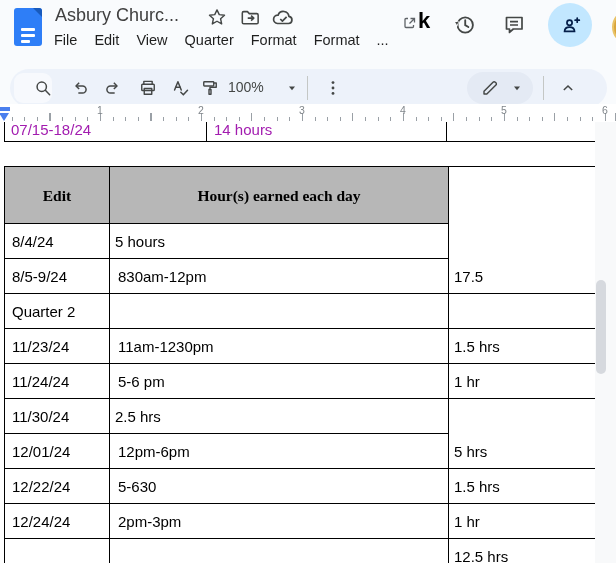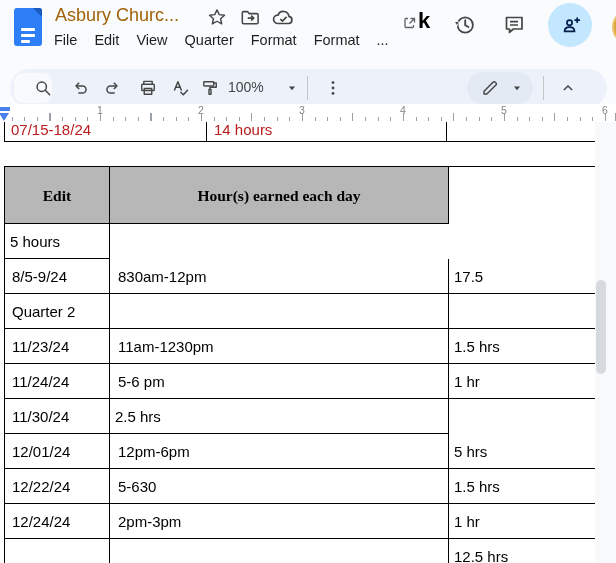--- a/index.html
+++ b/index.html
@@ -5,21 +5,21 @@
   html,body{margin:0;padding:0;}
   .screen{position:relative;width:616px;height:563px;overflow:hidden;background:#fff;
           font-family:"Liberation Sans","DejaVu Sans",sans-serif;-webkit-font-smoothing:antialiased;}
   
   .topchrome{position:absolute;left:0;top:0;width:616px;height:104px;background:#f9fbfd;}
   .docslogo{position:absolute;left:14px;top:8px;width:28px;height:38px;}
   .docslogo .body{position:absolute;inset:0;background:#2e7ef7;border-radius:3px;}
   .docslogo .fold{position:absolute;right:0;top:0;width:9px;height:9px;background:#185abc;border-radius:0 3px 0 0;
                   clip-path:polygon(0 0,100% 100%,100% 0);}
   .docslogo .ln{position:absolute;left:7px;height:3px;background:#fff;border-radius:1px;}
-  .title{position:absolute;left:55px;top:5px;font-size:18px;color:#a16207;white-space:nowrap;}
+  .title{position:absolute;left:55px;top:5px;font-size:18px;color:#404040;white-space:nowrap;}
   .tdocicons{position:absolute;top:7px;color:#444746;}
   .menubar{position:absolute;left:54px;top:29px;display:flex;gap:17px;font-size:14.5px;color:#1f1f1f;height:22px;align-items:center;}
   .menubar span{cursor:default;}
   .kext{position:absolute;left:404px;top:8px;width:34px;height:30px;}
   .kext .k{position:absolute;left:14px;top:0px;font-size:22px;font-weight:700;color:#000;}
   .circbtn{position:absolute;border-radius:50%;}
   .sharebtn{left:548px;top:3px;width:44px;height:44px;background:#c2e7ff;display:flex;align-items:center;justify-content:center;}
   .avatar{left:612px;top:9px;width:32px;height:32px;background:#d9a43b;border:2px solid #e9c368;}
   
   .toolbar{position:absolute;left:10px;top:69px;width:597px;height:38px;background:#edf2fa;border-radius:19px;}
@@ -39,21 +39,21 @@
   .ruler .num{position:absolute;top:0;width:12px;text-align:center;font-size:10.5px;color:#80868b;}
   .n1{left:94px;}.n2{left:195px;}.n3{left:296px;}.n4{left:397px;}.n5{left:498px;}.n6{left:599px;}
   .indent-rect{position:absolute;left:-1px;top:3px;width:11px;height:4px;background:#4a7fee;}
   .indent-tri{position:absolute;left:-1px;top:9px;width:0;height:0;border-left:5.5px solid transparent;
       border-right:5.5px solid transparent;border-top:8px solid #4a7fee;}
   
   .docview{position:absolute;left:0;top:122px;width:616px;height:441px;background:#fff;}
   .pageclip{position:absolute;left:0;top:0;width:595px;height:441px;overflow:hidden;}
   .partialrow{position:absolute;left:4px;top:0;width:644px;height:20px;display:grid;
       grid-template-columns:202px 240px 202px;border-left:1.5px solid #000;border-bottom:1.5px solid #000;box-sizing:border-box;}
-  .partialrow .pc{border-right:1.5px solid #000;overflow:hidden;font-size:15px;color:#b91c1c;}
+  .partialrow .pc{border-right:1.5px solid #000;overflow:hidden;font-size:15px;color:#a21caf;}
   .partialrow .pc div{margin-top:-1px;}
   .pc1{padding-left:6px;}.pc2{padding-left:7px;}.pc3{padding-left:7px;}
   .gtable{position:absolute;left:4px;top:44px;width:644px;border-left:1.5px solid #000;border-top:1.5px solid #000;box-sizing:border-box;}
   .trow{display:grid;grid-template-columns:105px 339px 200px;}
   .trow>div{border-right:1.5px solid #000;border-bottom:1.5px solid #000;box-sizing:border-box;
       display:flex;align-items:center;font-size:15px;color:#000;background:#fff;}
   .throw>div{height:57px;background:#b7b7b7;justify-content:center;text-align:center;
       font-family:"Liberation Serif","DejaVu Serif",serif;font-weight:700;font-size:15.5px;line-height:19px;}
   .throw .hc3{padding:0 25px;}
   .brow>div{height:35px;}
@@ -253,20 +253,21 @@
             <div>14 hours</div>
           </div>
       </div>
 
       <div class="gtable">
         <div class="trow throw">
           <div class="hc2">Edit</div>
           <div class="hc3">Hour(s) earned each day</div>
         </div>
         <div class="trow brow">
+          <div class="c1">8/4/24</div>
           <div class="c3">5 hours</div>
         </div>
         <div class="trow brow">
           <div class="c1">8/5-9/24</div>
           <div class="c2">830am-12pm</div>
           <div class="c3">17.5</div>
         </div>
         <div class="trow brow">
           <div class="c1">Quarter 2</div>
           <div class="c2"></div>

